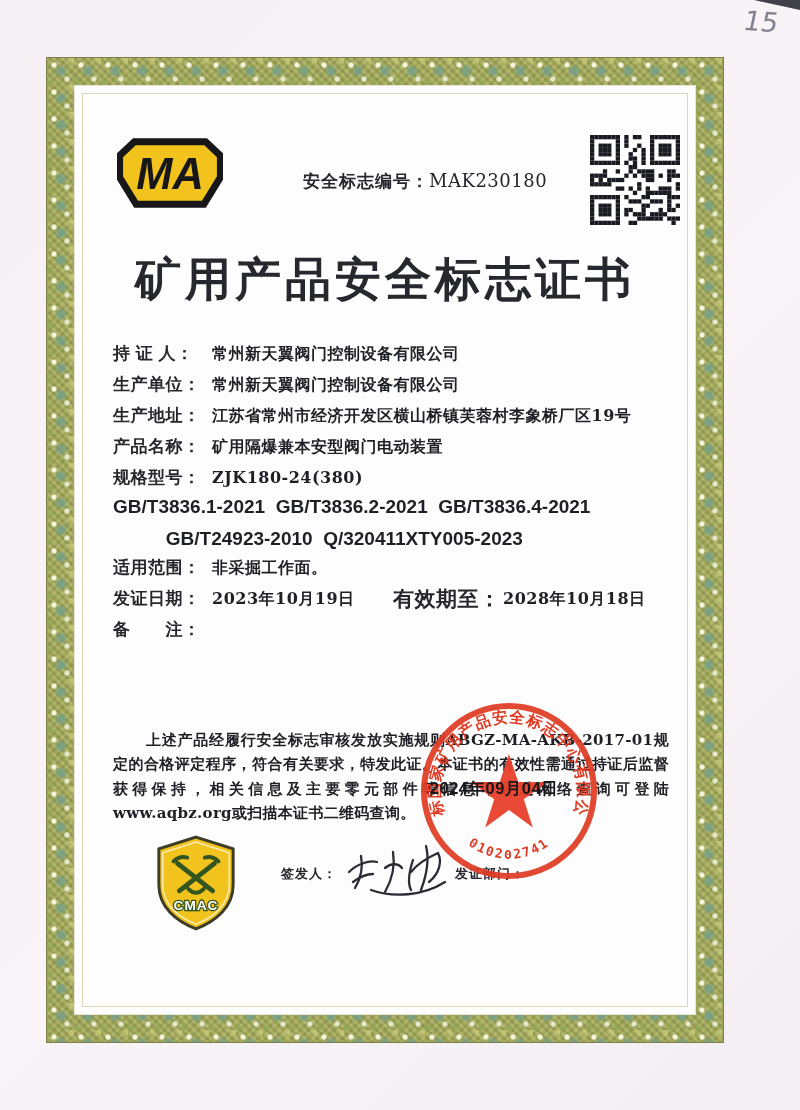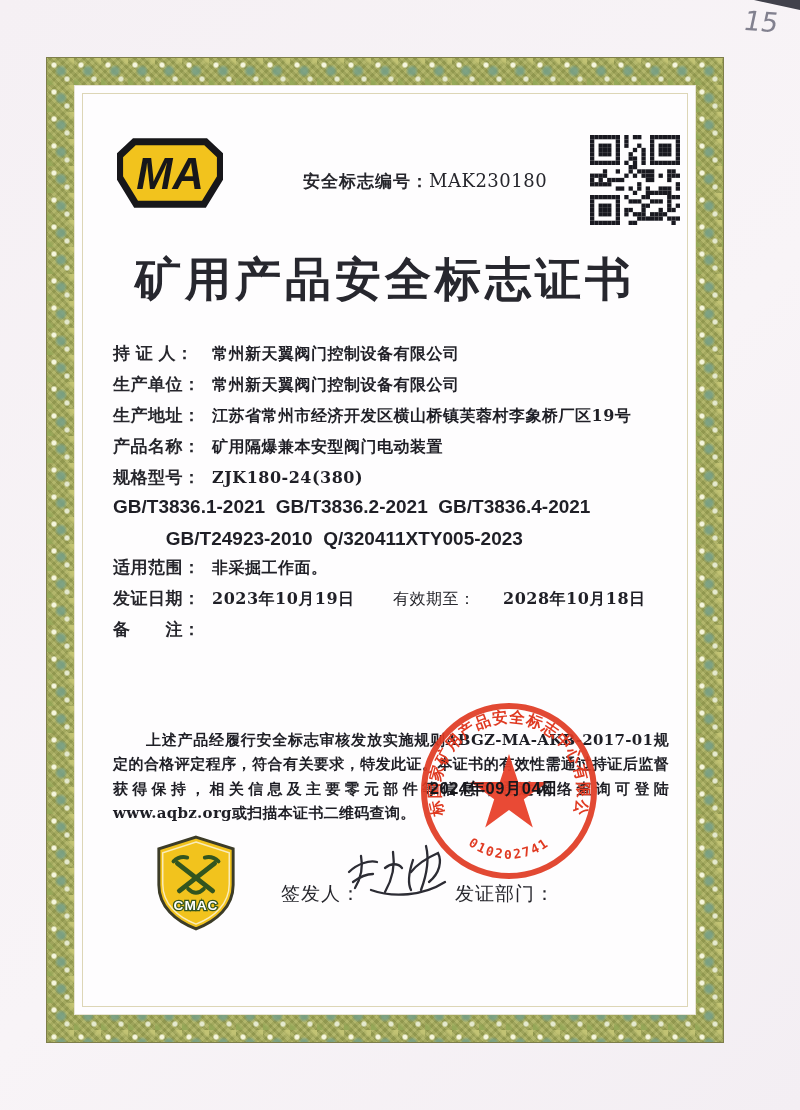--- a/index.html
+++ b/index.html
@@ -40,30 +40,30 @@
   
   .fields{position:absolute;left:38px;top:258px;right:28px;}
   .row{display:flex;align-items:flex-end;margin-bottom:11px;line-height:20px;}
   .row .lab{flex:0 0 99px;font-size:17px;font-weight:700;white-space:pre;letter-spacing:.5px;}
   .row .val{font-family:"DejaVu Serif",serif;font-weight:700;font-size:16px;letter-spacing:.5px;
             white-space:pre-wrap;color:#1f1f26;}
   .row.std{align-items:center;margin-bottom:11px;}
   .row.std .lab{flex:0 0 193px;}
   .row.std .val{font-family:Liberation Sans, sans-serif;font-size:19px;letter-spacing:0;line-height:16px;}
   .row.dates .val1{width:181px;}
-  .row.dates .lab2{flex:0 0 110px;font-size:16px;font-weight:400;white-space:pre;letter-spacing:.5px;}
+  .row.dates .lab2{flex:0 0 110px;font-size:21px;font-weight:700;white-space:pre;letter-spacing:.5px;}
 
   
   .paragraph{position:absolute;left:38px;right:26px;top:642px;
     font-family:"DejaVu Serif",serif;font-weight:700;font-size:15px;line-height:1.62;
     text-align:justify;text-indent:2.2em;color:#1f1f26;letter-spacing:.3px;}
 
   
   .cmac{position:absolute;left:77px;top:748px;width:88px;height:98px;}
-  .signer-label,.dept-label{position:absolute;font-size:19px;font-weight:400;letter-spacing:1px;margin-top:16px;}
+  .signer-label,.dept-label{position:absolute;font-size:13px;font-weight:700;letter-spacing:1px;}
   .signer-label{left:206px;top:779px;}
   .dept-label{left:380px;top:779px;}
   .signature{position:absolute;left:266px;top:752px;width:118px;height:64px;}
   .seal{position:absolute;left:418px;top:700px;width:182px;height:182px;}
   .seal-date{position:absolute;left:414px;top:778px;width:160px;text-align:center;
     font-size:16.5px;font-weight:700;color:#17171c;letter-spacing:.5px;}
 </style>
 </head>
 <body>
 

